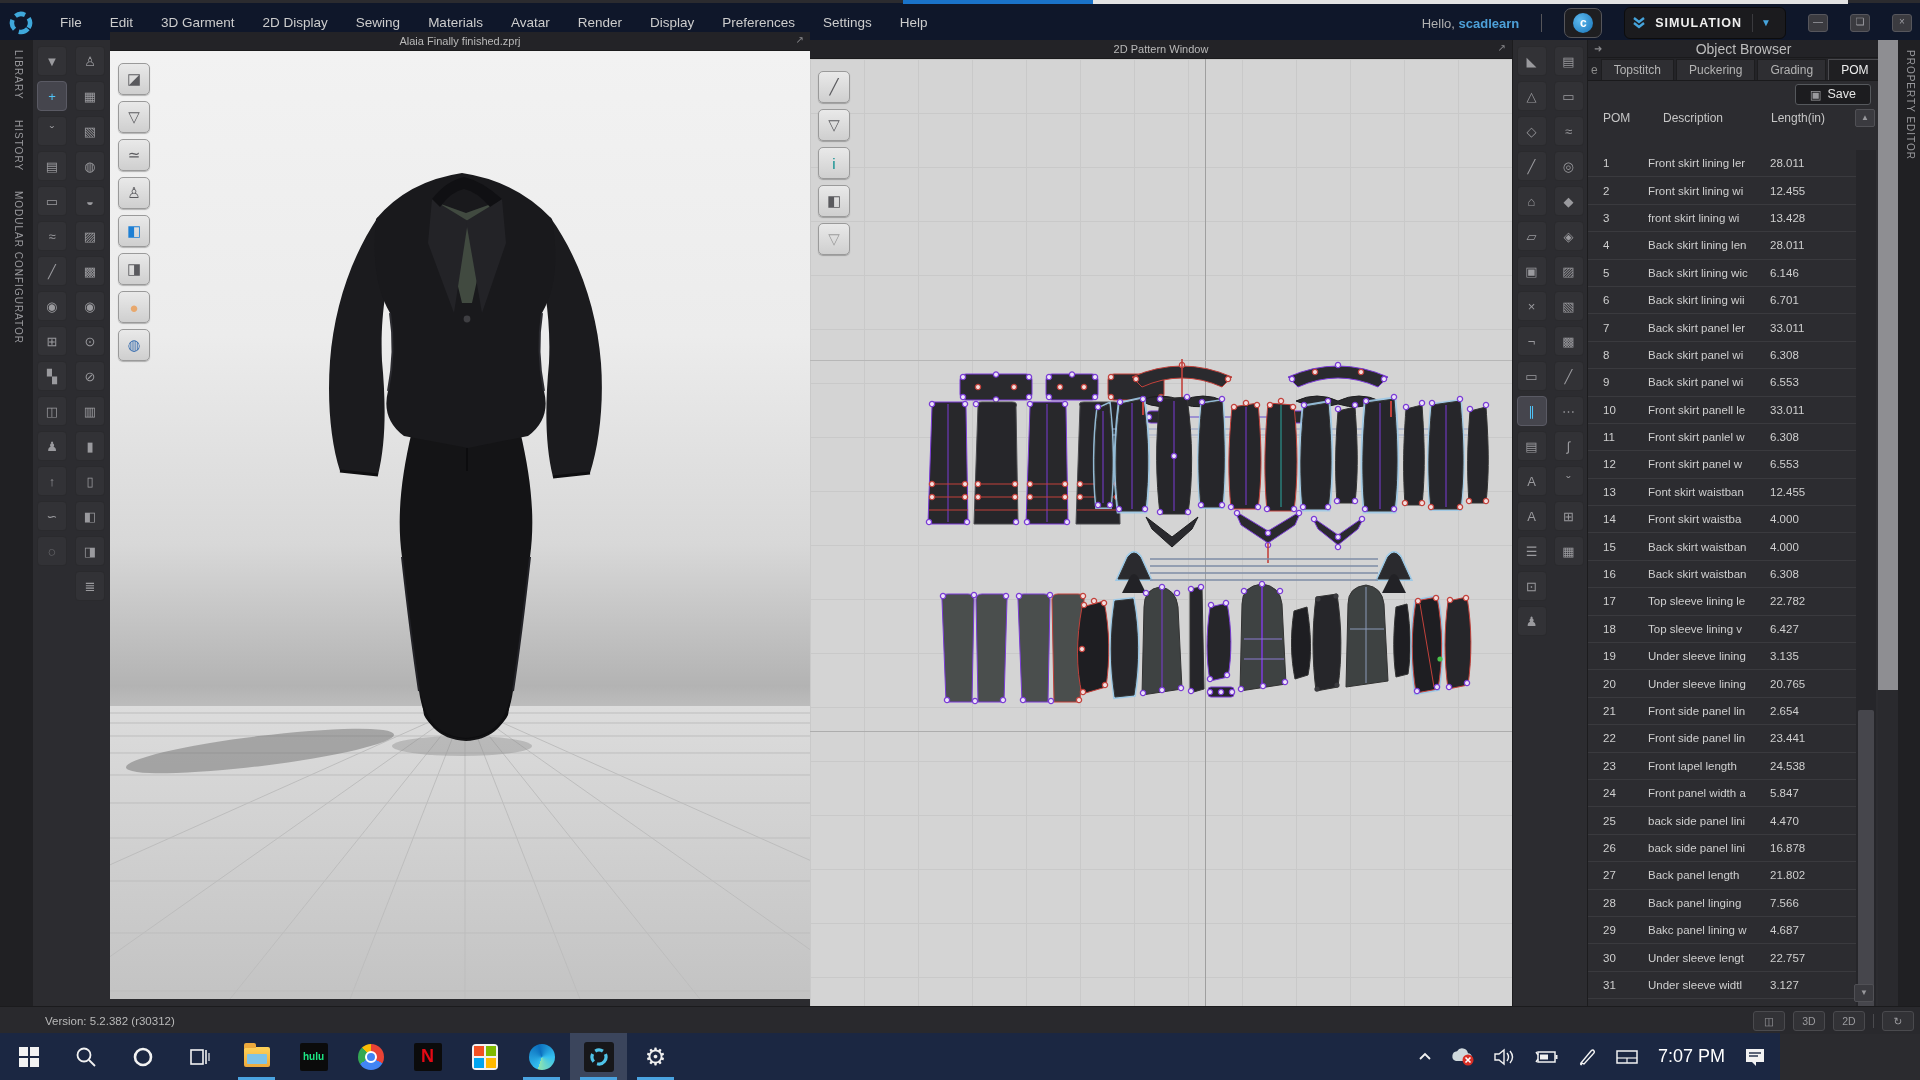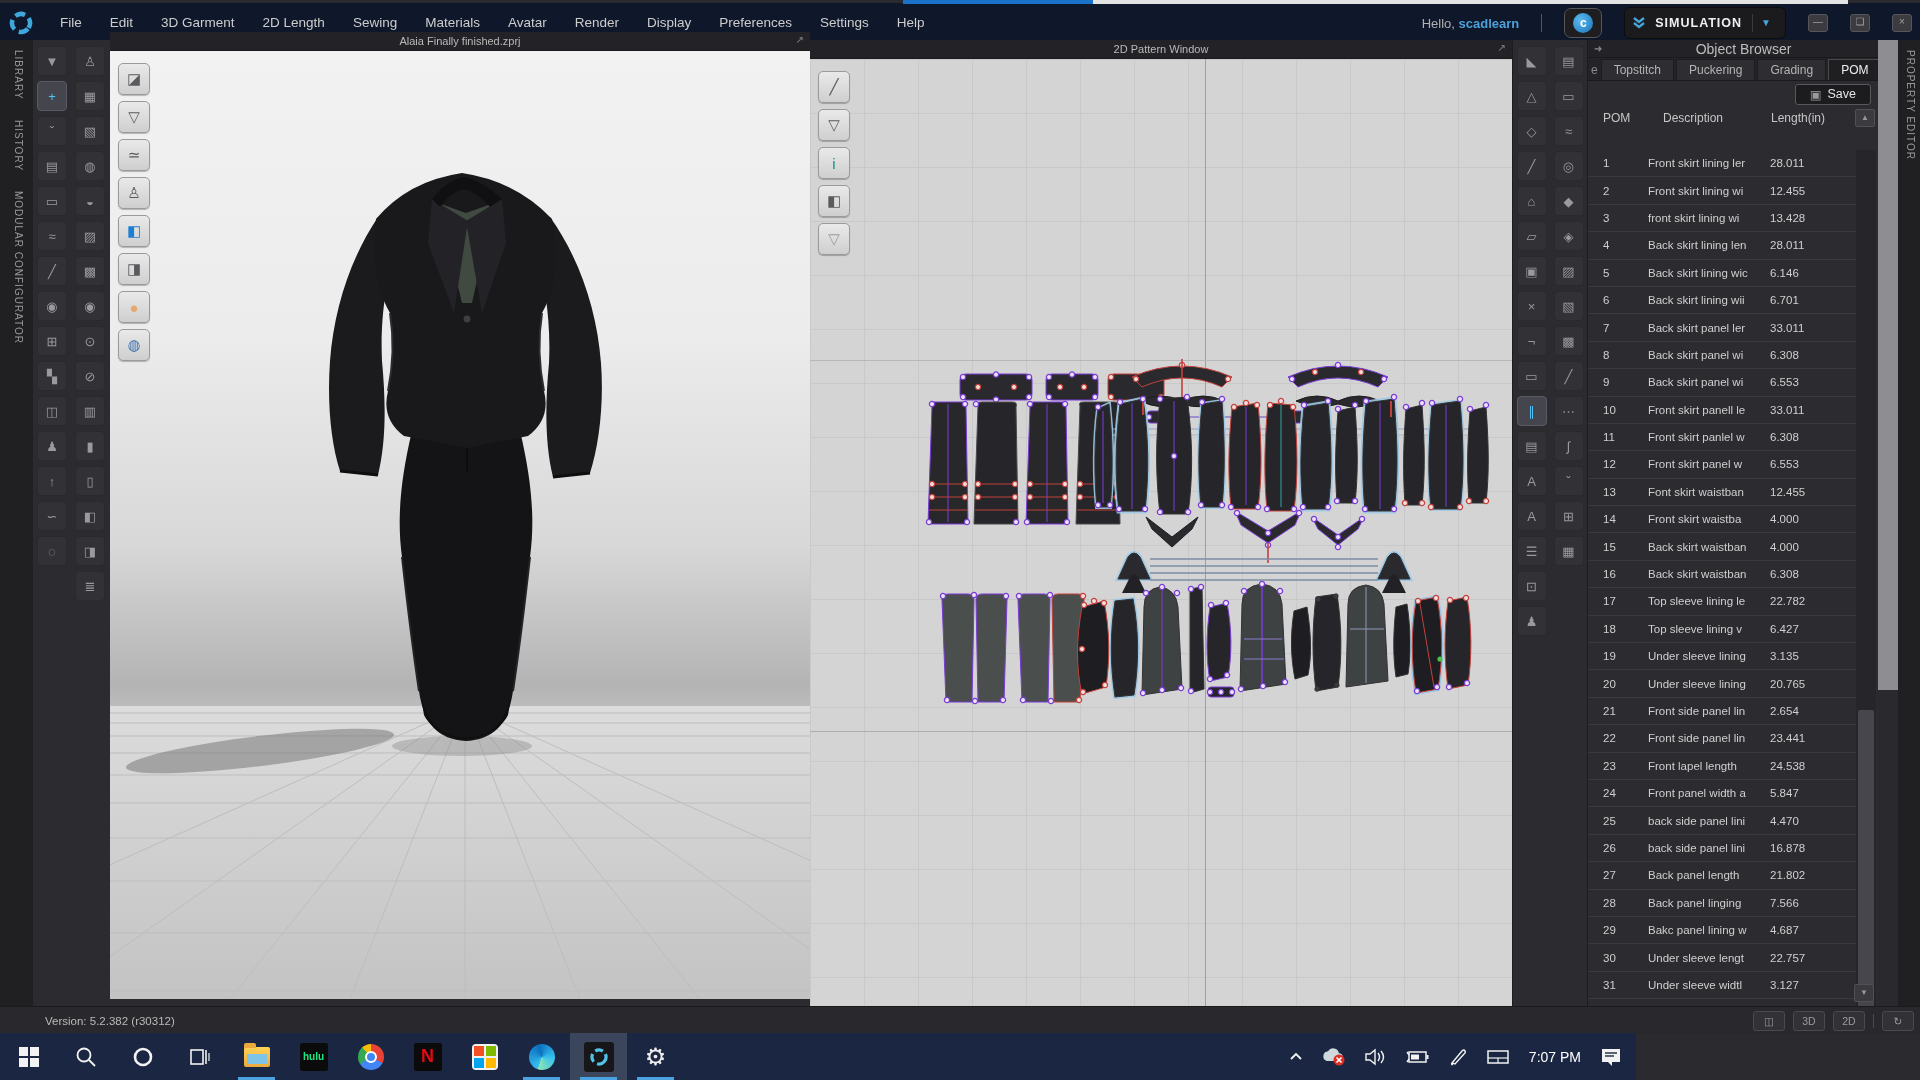--- a/index.html
+++ b/index.html
@@ -75,27 +75,27 @@
   #ob-scroll{position:absolute;left:268px;top:110px;width:20px;height:878px;background:#26262a;}
   #ob-thumb{position:absolute;left:2px;top:560px;width:16px;height:300px;background:#46464c;border-radius:2px;}
   #panel-strip{position:absolute;left:290px;top:0;width:21px;height:966px;background:#8e8e92;}
   #panel-strip .dk{position:absolute;left:0;top:650px;width:21px;height:316px;background:#2a2a2e;}
   
   #statusbar{left:0;top:1006px;width:1920px;height:27px;background:#29292d;border-top:1px solid #1b1b1d;display:flex;align-items:center;font-size:11.5px;color:#b9b9b9;}
   #version{margin-left:45px;}
   #status-right{margin-left:auto;display:flex;align-items:center;gap:8px;padding-right:6px;}
   .sbtn{min-width:24px;height:18px;border:1px solid #4a4a4e;border-radius:3px;background:#323236;color:#9a9a9e;font-size:10.5px;display:flex;align-items:center;justify-content:center;padding:0 3px;}
   
-  #taskbar{left:0;top:1033px;width:1636px;height:47px;background:#1b2742;display:flex;align-items:stretch;z-index:10;justify-content:flex-end;}
+  #taskbar{left:0;top:1033px;width:1780px;height:47px;background:#1b2742;display:flex;align-items:stretch;z-index:10;justify-content:flex-end;}
   .tb-item{width:57px;display:flex;align-items:center;justify-content:center;position:relative;}
   .tb-item.open::after{content:"";position:absolute;left:10px;right:10px;bottom:0;height:3px;background:#4aa3e0;}
   .tb-item.activeapp{background:rgba(255,255,255,0.14);}
   .tb-tray{display:flex;align-items:center;margin-left:auto;}
   .tray-item{padding:0 9px;display:flex;align-items:center;justify-content:center;color:#eee;}
-  #clock{font-size:14px;color:#fff;padding:0 10px;}
+  #clock{font-size:18px;color:#fff;padding:0 10px;}
   .appletter{font-weight:bold;font-family:"Liberation Sans",sans-serif;}
   
   .folder{width:26px;height:20px;background:linear-gradient(#ffd258,#eda93c);border-radius:2px;position:relative;}
   .folder::before{content:"";position:absolute;left:0;top:-4px;width:12px;height:5px;background:#eda93c;border-radius:2px 2px 0 0;}
   .folder::after{content:"";position:absolute;left:3px;top:7px;width:20px;height:10px;background:#7ec3e8;border-radius:1px;}
   .sq-dark{width:28px;height:28px;background:#0b0b0b;display:flex;align-items:center;justify-content:center;border-radius:2px;}
   .chrome-ball{width:26px;height:26px;border-radius:50%;background:conic-gradient(#ea4335 0 33%,#4285f4 33% 66%,#34a853 66% 88%,#fbbc05 88% 100%);position:relative;}
   .chrome-ball::after{content:"";position:absolute;left:7px;top:7px;width:12px;height:12px;border-radius:50%;background:#4285f4;border:2px solid #fff;box-sizing:border-box;}
   .edge-ball{width:26px;height:26px;border-radius:50%;background:conic-gradient(from 200deg,#35c1f1,#0b6fbf 40%,#35c1f1 70%,#8de3b0);}
   .store-tile{width:26px;height:26px;background:#f2f2f2;border-radius:4px;display:grid;grid-template-columns:10px 10px;grid-gap:2px;align-content:center;justify-content:center;}
@@ -113,21 +113,21 @@
     <svg id="clo-logo" data-name="clo-logo-icon" viewBox="0 0 26 26">
       <circle cx="13" cy="13" r="9" fill="none" stroke="#3fa9dc" stroke-width="4.5" stroke-dasharray="10 5" transform="rotate(40 13 13)"></circle>
     </svg>
 
       <div class="menu-item" data-name="menu-item">File</div>
 
       <div class="menu-item" data-name="menu-item">Edit</div>
 
       <div class="menu-item" data-name="menu-item">3D Garment</div>
 
-      <div class="menu-item" data-name="menu-item">2D Length</div>
+      <div class="menu-item" data-name="menu-item">2D Display</div>
 
       <div class="menu-item" data-name="menu-item">Sewing</div>
 
       <div class="menu-item" data-name="menu-item">Materials</div>
 
       <div class="menu-item" data-name="menu-item">Avatar</div>
 
       <div class="menu-item" data-name="menu-item">Render</div>
 
       <div class="menu-item" data-name="menu-item">Display</div>

